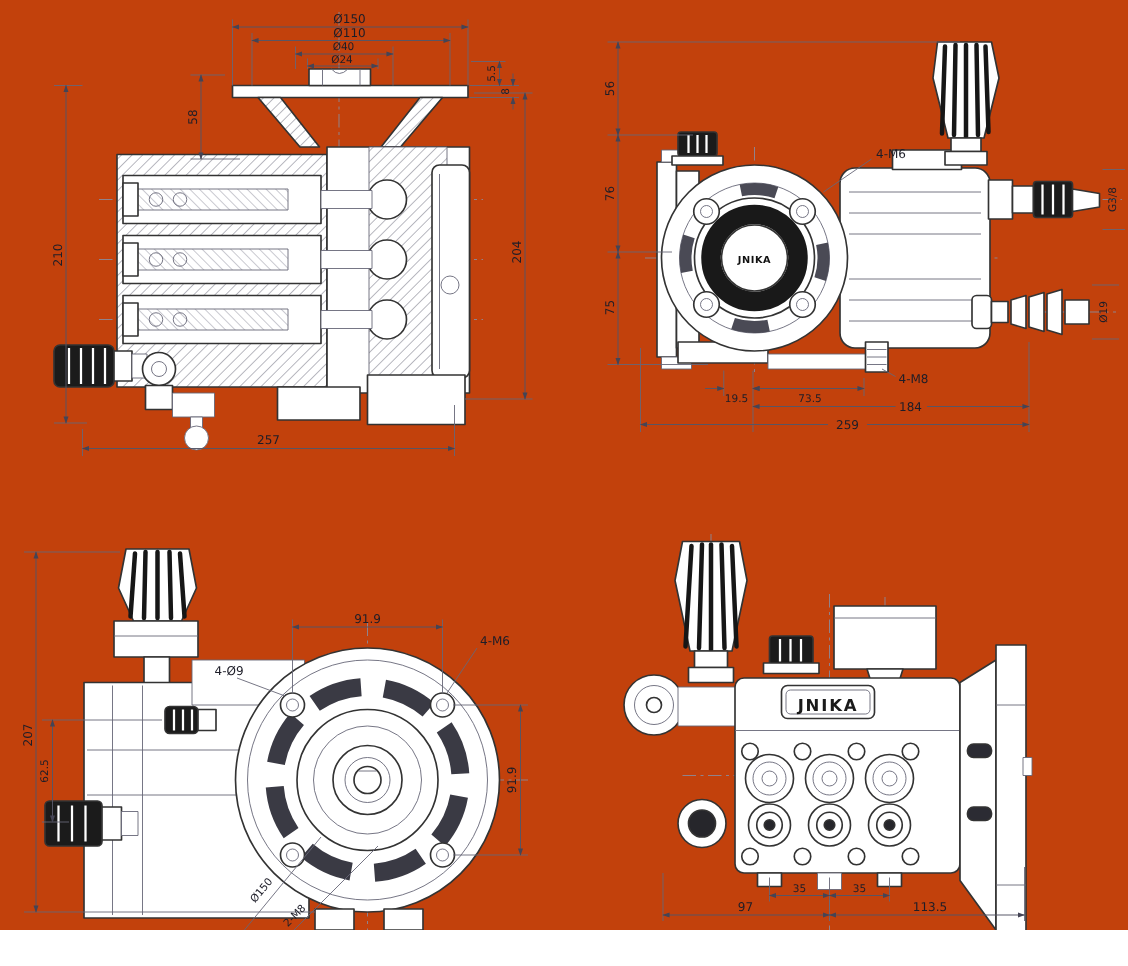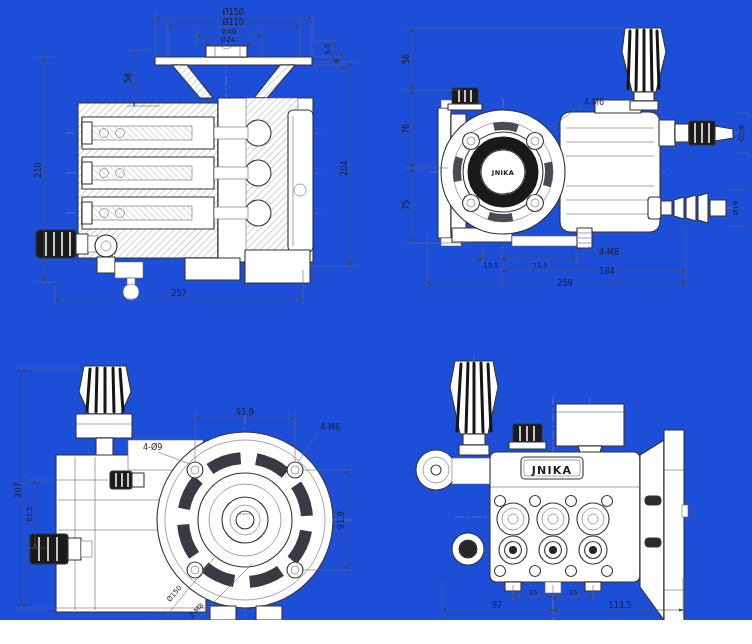--- a/index.html
+++ b/index.html
@@ -1,16 +1,16 @@
 <!DOCTYPE html>
 <html><head>
 <meta charset="utf-8">
 <style>
   html,body{margin:0;padding:0;background:#fff;}
-  .stage{position:relative;width:752px;height:620px;background:#1d4ed8;overflow:hidden;
+  .stage{position:relative;width:752px;height:620px;background:#c2410c;overflow:hidden;
          font-family:"DejaVu Sans",sans-serif;}
   svg{display:block}
   
   .k1{stroke:#333;stroke-width:1.1;stroke-linejoin:round;stroke-linecap:round}
   .k2{stroke:#667;stroke-width:.6;stroke-linejoin:round}
   .kd{stroke:#556;stroke-width:.65}
   .kc{stroke:#8a8a9a;stroke-width:.6;stroke-dasharray:9 3 2 3}
   .ks{stroke:#161616;stroke-width:3;stroke-linecap:round}
   .kw{stroke:#fff;stroke-width:1.5}
   .spk{stroke:#4a4a55;stroke-width:8}

